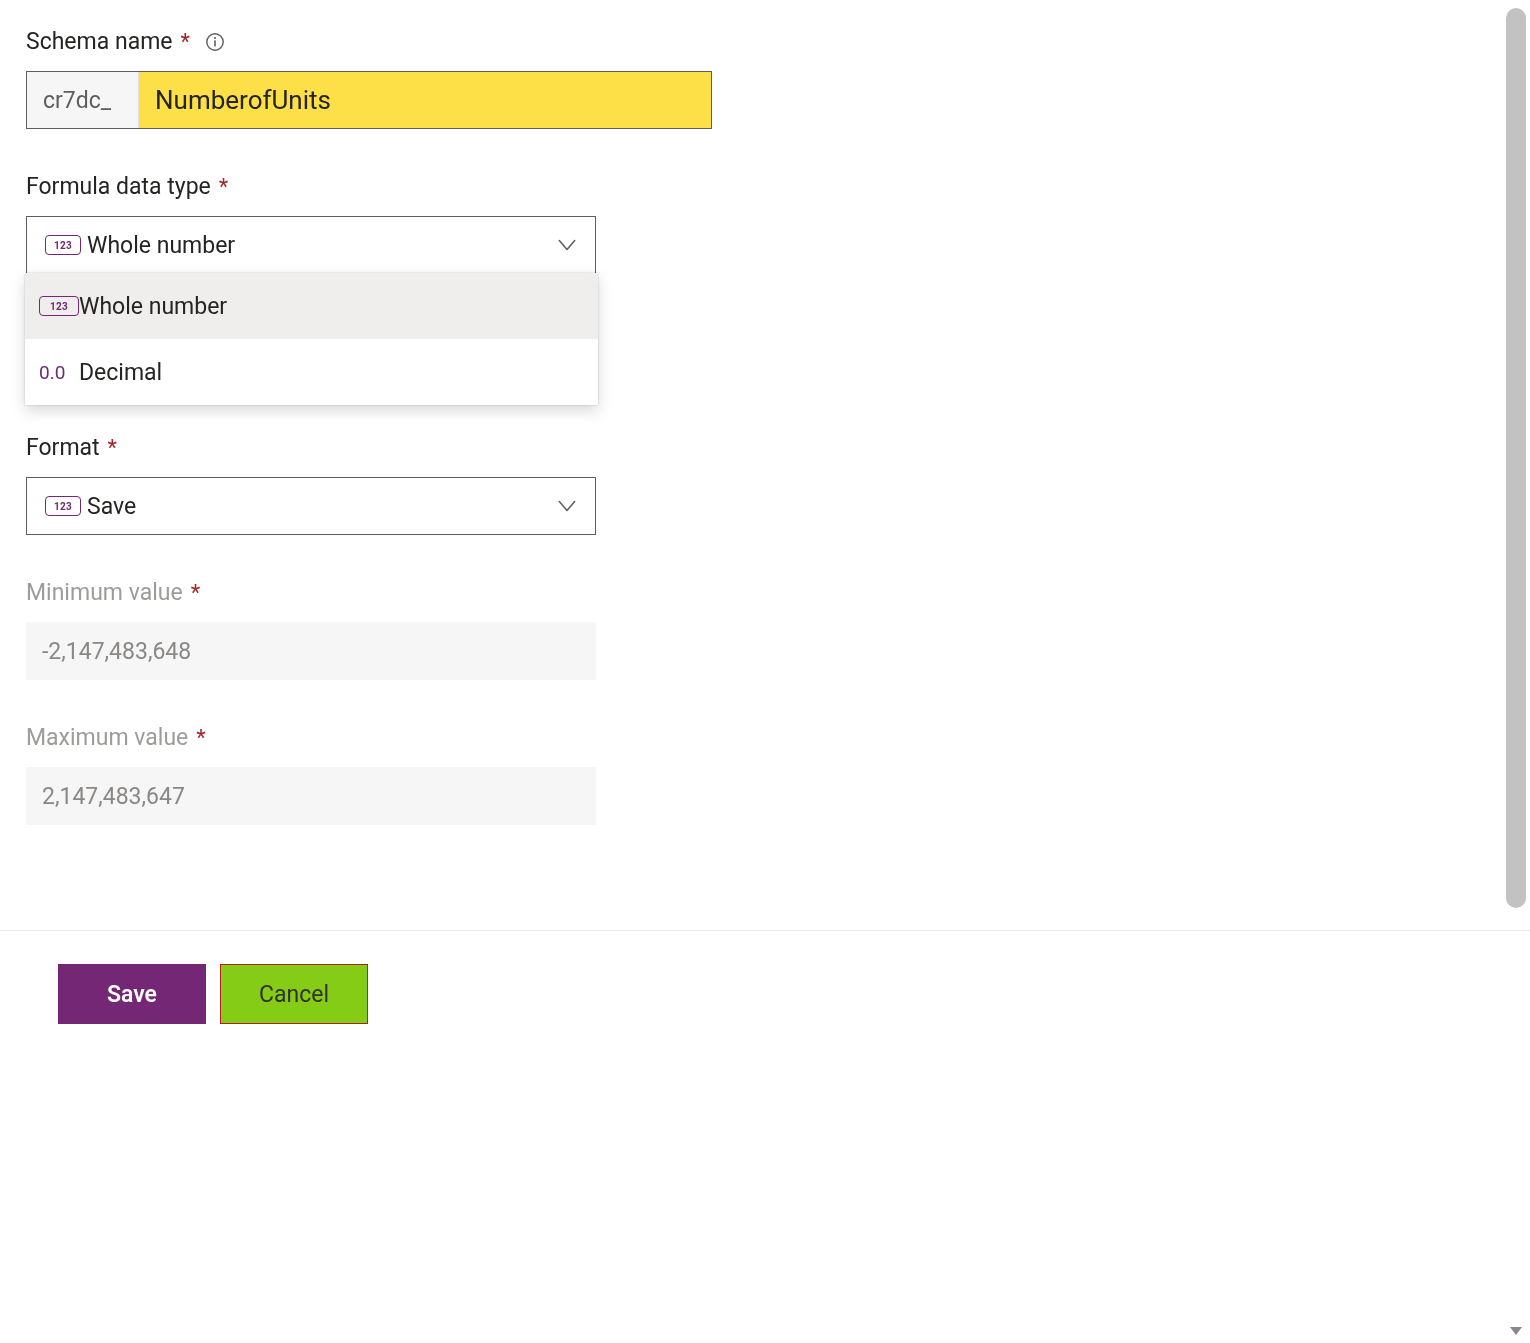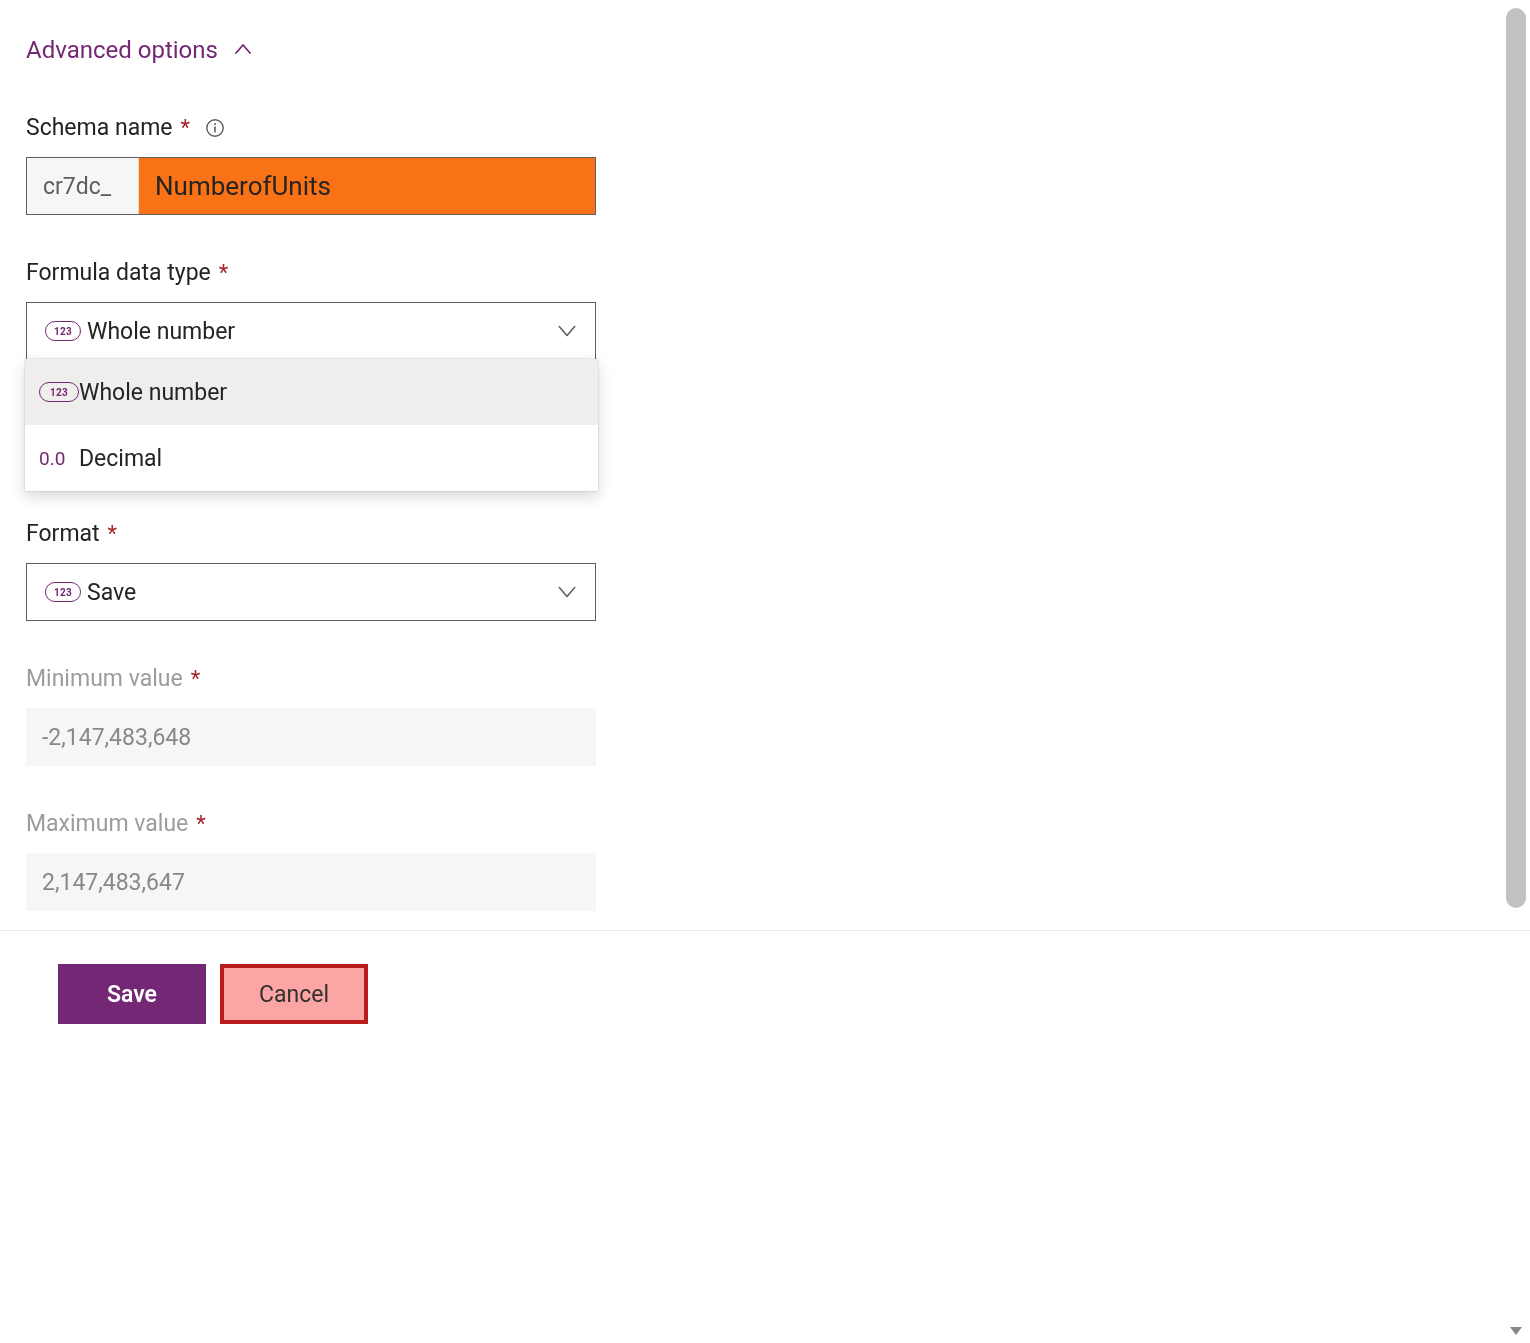--- a/index.html
+++ b/index.html
@@ -54,24 +54,24 @@
     }
     .field-label.disabled { color: #9d9c9a; font-weight: 400; margin-top: 11px; }
     .req { color: #a4262c; font-size: 22px; padding-left: 2px; }
     .info-icon {
       width: 22px; height: 22px;
       display: inline-flex; align-items: center; justify-content: center;
       margin-left: 8px;
     }
 
     .input-box {
-      width: 570px;
+      width: 686px;
       height: 58px;
       border: 1px solid #605e5c;
-      background: #f97316;
+      background: #fde047;
       display: flex;
       align-items: center;
       font-size: 23px;
     }
     .prefix-box {
       width: 112px;
       height: 100%;
       background: #f6f6f6;
       border-right: 1px solid #e1dfdd;
       display: flex;
@@ -141,21 +141,21 @@
       display: flex; align-items: center; justify-content: flex-start;
     }
     .dropdown-option .opt-label { font-size: 23px; color: #252423; }
 
     .num-icon {
       display: inline-flex;
       align-items: center;
       justify-content: center;
       width: 49px; height: 20px;
       border: 1.6px solid #742774;
-      border-radius: 10px;
+      border-radius: 4px;
       color: #742774;
       font-size: 10px;
       font-weight: 700;
       letter-spacing: 0.3px;
     }
     .dec-icon {
       font-size: 19px;
       font-weight: 400;
       color: #742774;
     }
@@ -187,22 +187,22 @@
       display: flex;
       gap: 14px;
     }
     .btn {
       height: 60px;
       min-width: 148px;
       padding: 0 30px;
       font-size: 23px;
       font-family: inherit;
       cursor: pointer;
-      border: 4px solid #b91c1c;
-      background: #fca5a5;
+      border: 1px solid #b91c1c;
+      background: #84cc16;
       color: #323130;
     }
     .btn.primary {
       background: #742774;
       color: #ffffff;
       border: 1px solid #742774;
       font-weight: 600;
       margin-left: 32px;
     }
 
@@ -227,28 +227,20 @@
       right: 0;
       bottom: 6px;
       width: 20px; height: 16px;
     }
   </style>
 </head>
 <body>
 
 <div class="content-wrap">
 
-  <div class="adv-toggle">
-    <span>Advanced options</span>
-    <span class="chevron-up">
-      <svg width="20" height="20" viewBox="0 0 20 20" fill="none">
-        <path d="M3 13 L10 5 L17 13" stroke-width="1.8" stroke-linecap="round" stroke-linejoin="round"></path>
-      </svg>
-    </span>
-  </div>
 
   <div class="field-group">
     <div class="field-label">
       <span>Schema name</span>
       <span class="req">*</span>
       <span class="info-icon">
         <svg width="20" height="20" viewBox="0 0 20 20" fill="none">
           <circle cx="10" cy="10" r="8.2" stroke="#605e5c" stroke-width="1.4"></circle>
           <circle cx="10" cy="6" r="1.1" fill="#605e5c"></circle>
           <rect x="9.2" y="8.4" width="1.6" height="6" fill="#605e5c"></rect>

